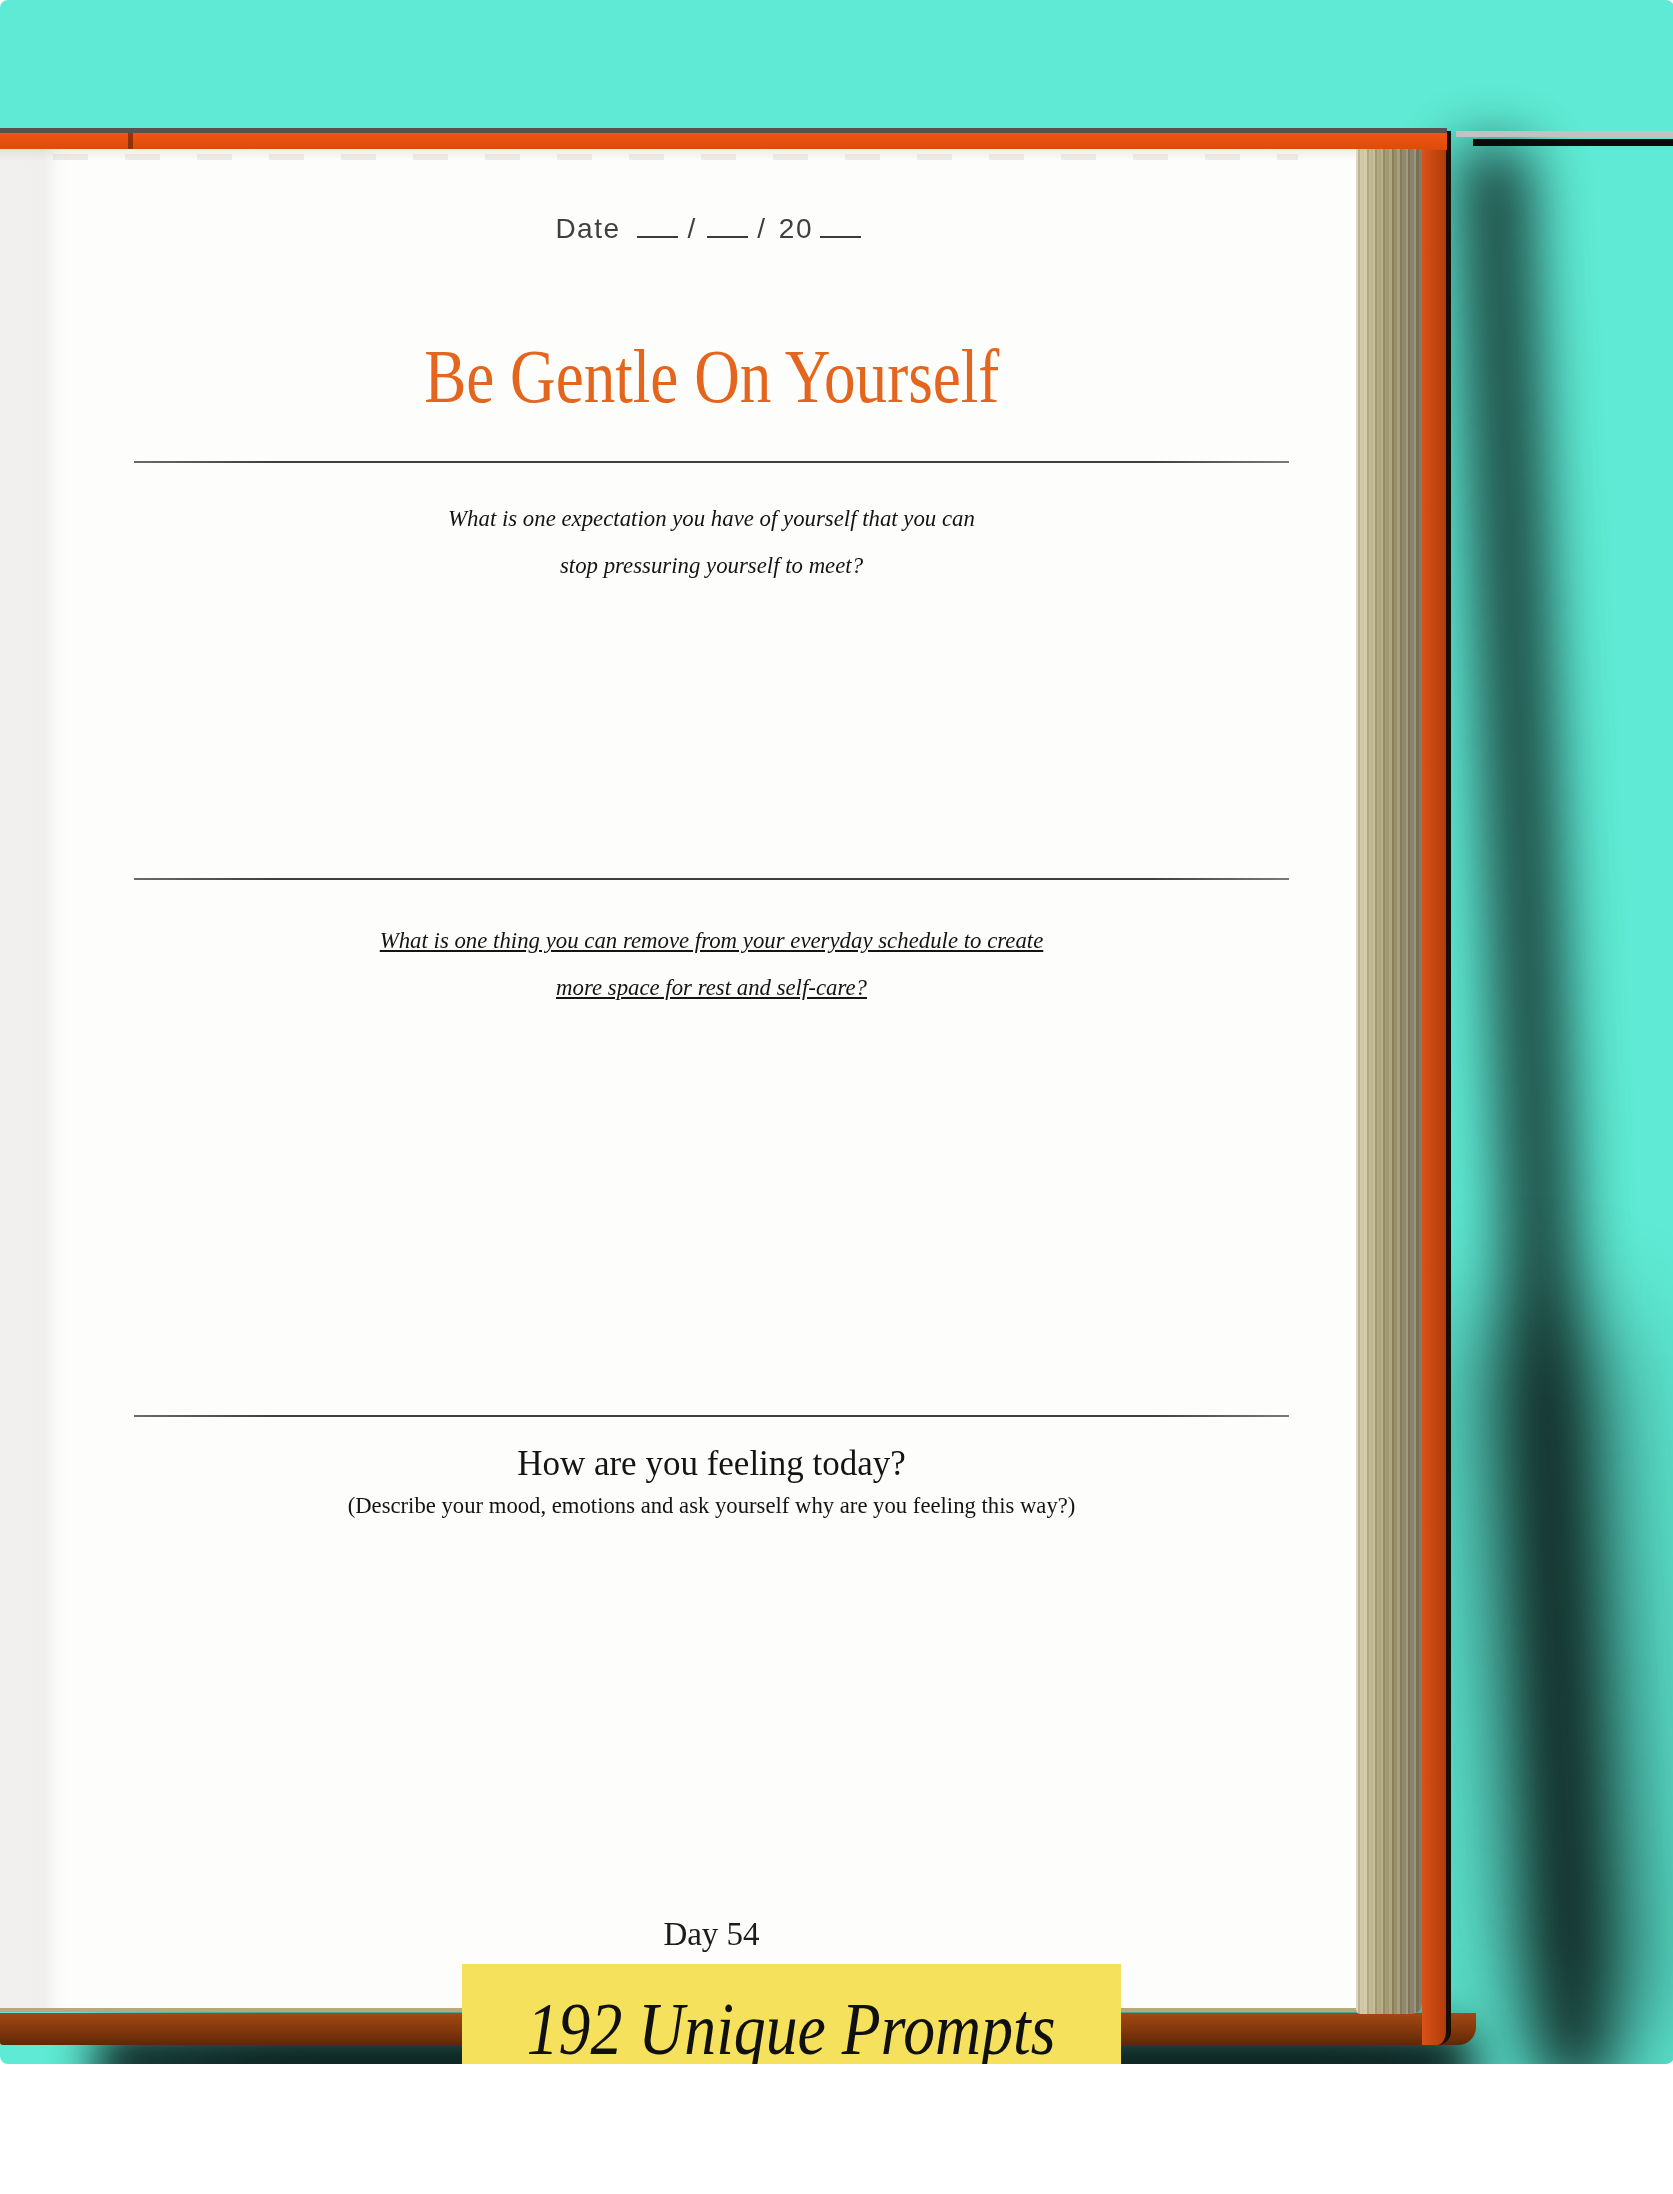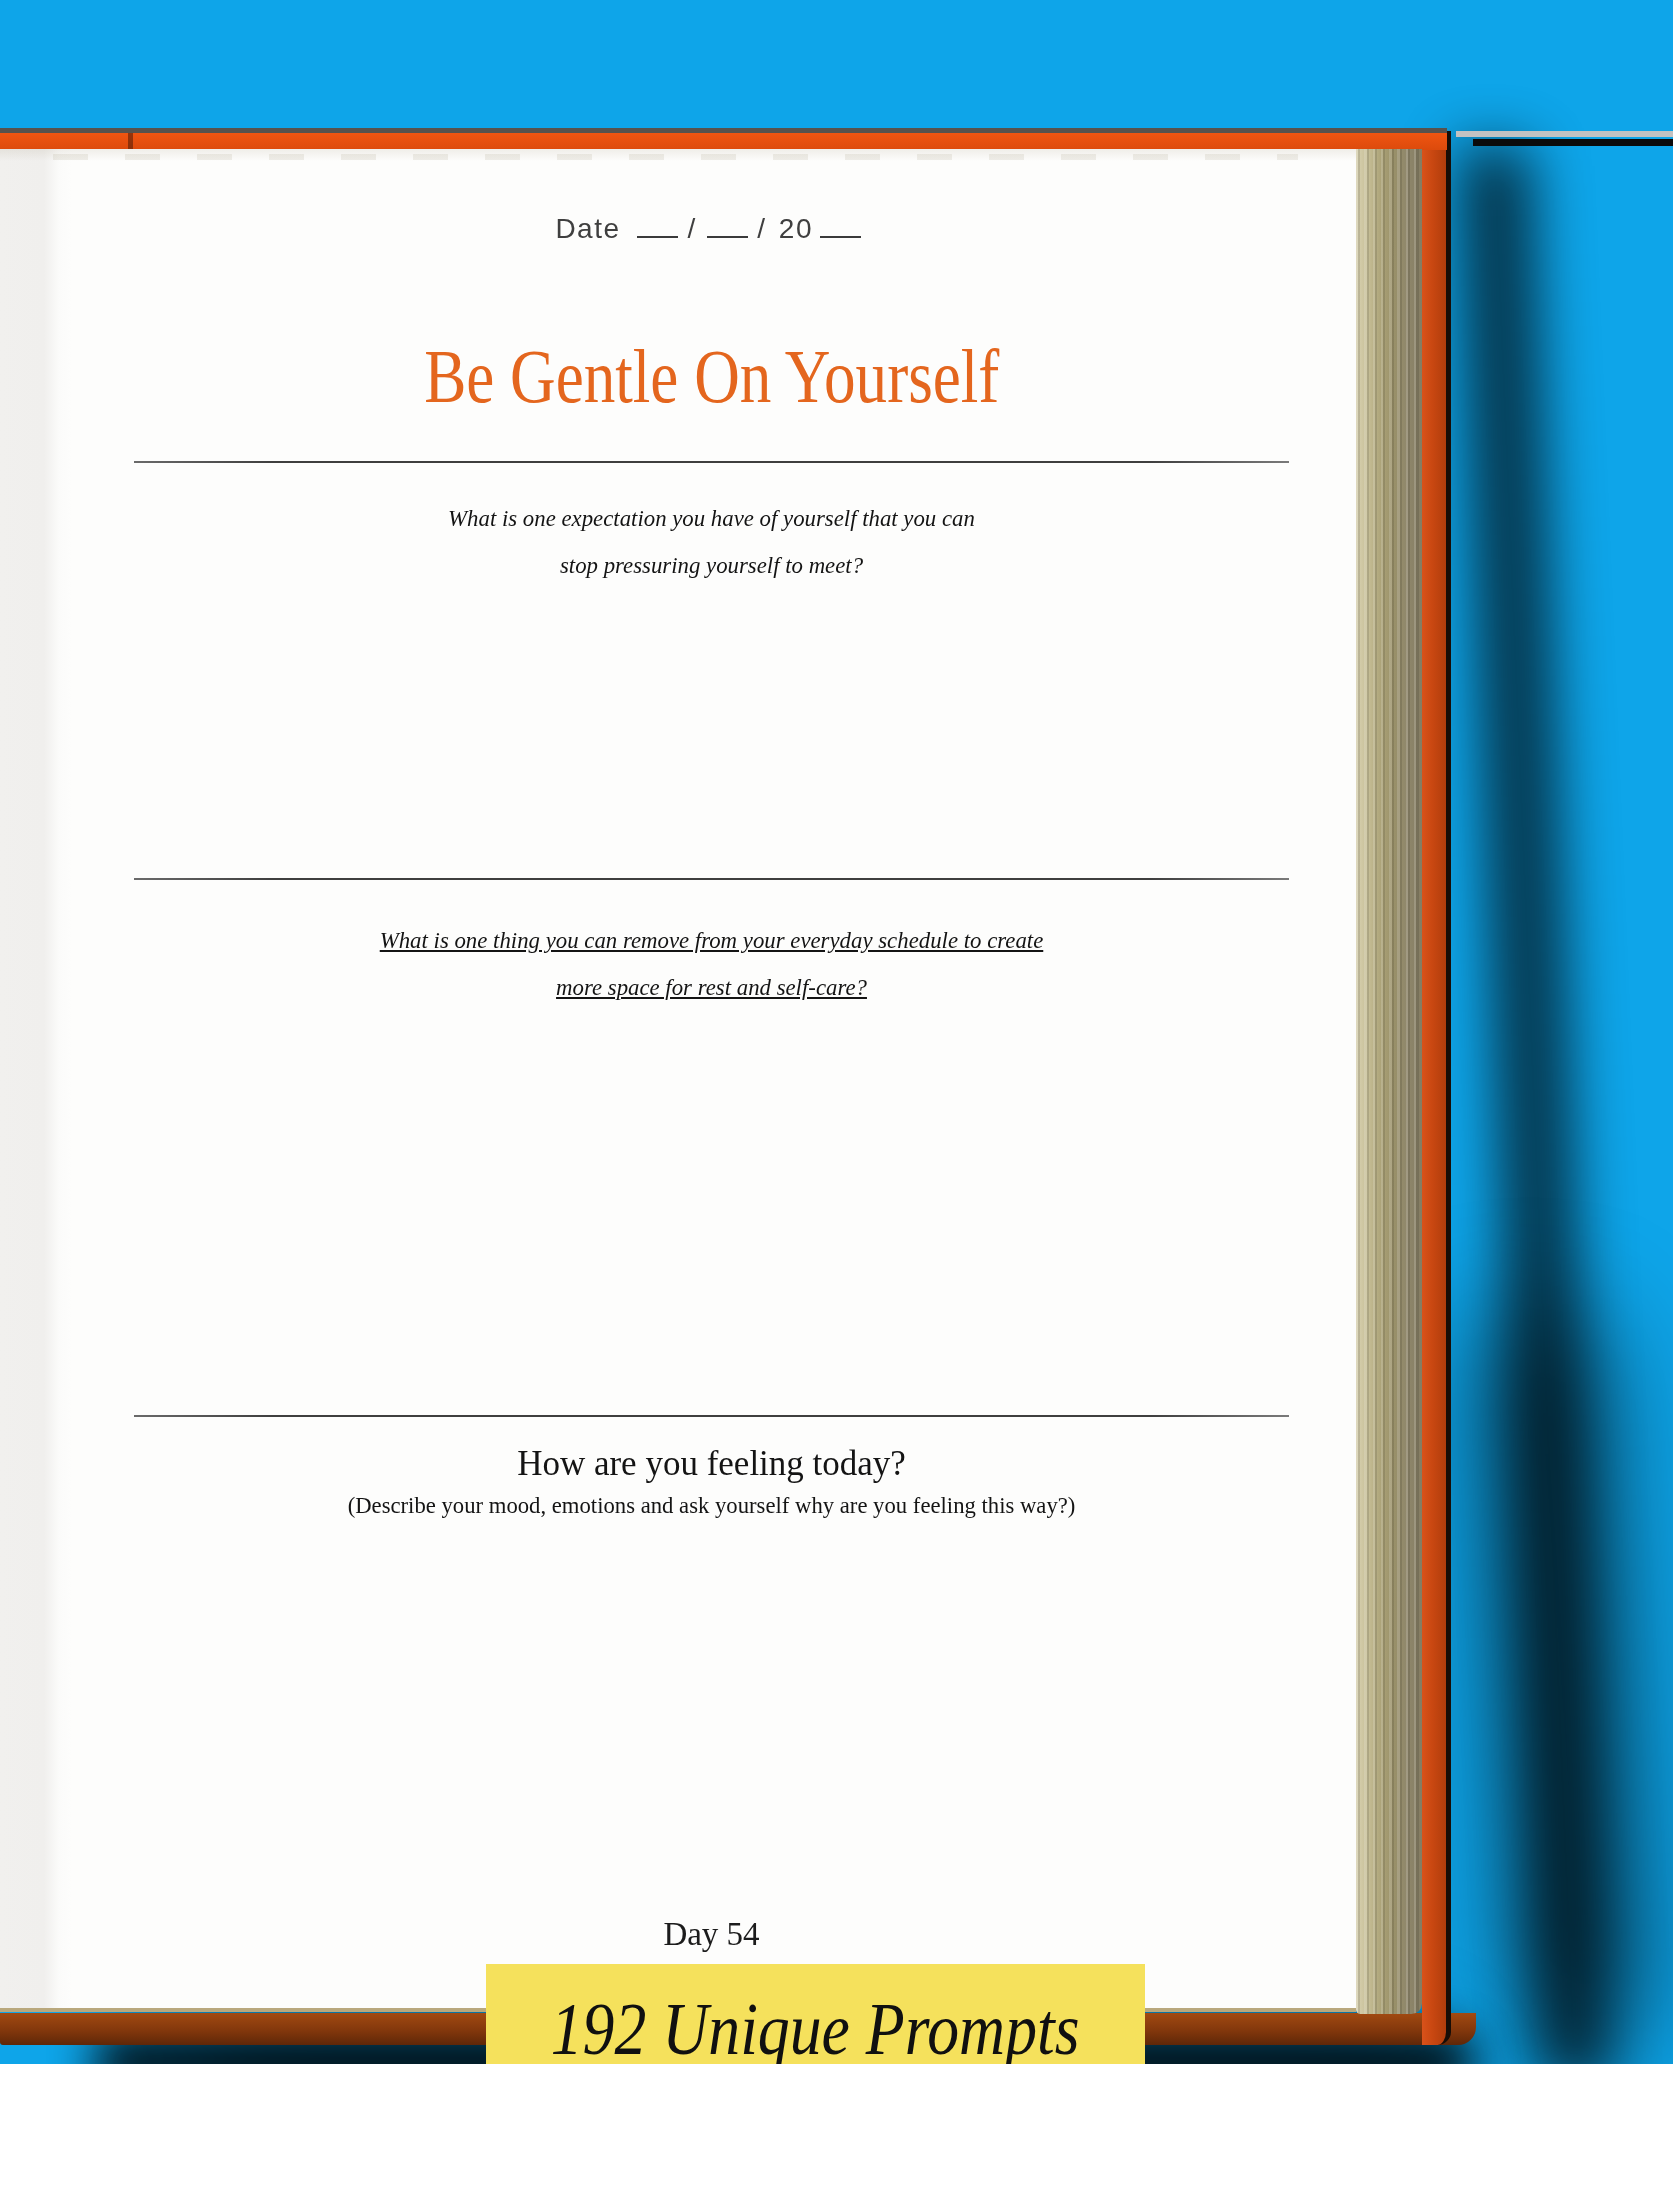--- a/index.html
+++ b/index.html
@@ -1,18 +1,18 @@
 <!DOCTYPE html>
 <html style="font-size:12px"><head>
 <meta charset="utf-8">
 <style>
   html,body{margin:0;padding:0;background:#ffffff;}
   .stage{
     position:relative;width:1674px;height:2064px;overflow:hidden;
-    background:#0ea5e9;font-family:"Liberation Serif",serif;
+    background:#5eead4;font-family:"Liberation Serif",serif;border-radius:8px;
   }
   .abs{position:absolute;}
 
   
   .shadow{position:absolute;background:#000;}
   .shadow-right{left:1458px;top:147px;width:72px;height:1939px;opacity:.72;filter:blur(29px);
                 transform:skewX(2.4deg);transform-origin:top left;}
   .shadow-right2{left:1468px;top:1320px;width:140px;height:717px;opacity:.5;filter:blur(57px);
                  transform:skewX(4deg);transform-origin:top left;}
   .shadow-bottom{left:91px;top:2032px;width:1385px;height:60px;opacity:.9;filter:blur(22.6px);border-radius:30px;}
@@ -72,21 +72,21 @@
   .prompt-heading{top:1290px;color:#141414;font-size:35px;line-height:50px;}
   .prompt-subheading{display:block;font-size:23.4px;line-height:33px;transform:scaleX(.97);transform-origin:center;}
 
   .day-footer{top:1767px;font-size:33px;color:#1c1c1c;}
 
   
   .gray-line{left:1456px;top:131px;width:217px;height:6px;background:#c2c2c2;}
   .black-line{left:1473px;top:139px;width:201px;height:6.8px;background:#0b0b0b;}
 
   
-  .banner{left:486px;top:1964px;width:659px;height:130px;background:#f5e15c;
+  .banner{left:462px;top:1964px;width:659px;height:130px;background:#f5e15c;
     display:flex;align-items:center;justify-content:center;}
   .banner-text{font-style:italic;font-size:75px;color:#101010;white-space:nowrap;
     display:inline-block;transform:scaleX(.85);}
 </style>
 </head>
 <body>
 
 <div class="stage">
 
   <div class="shadow shadow-right abs"></div>

